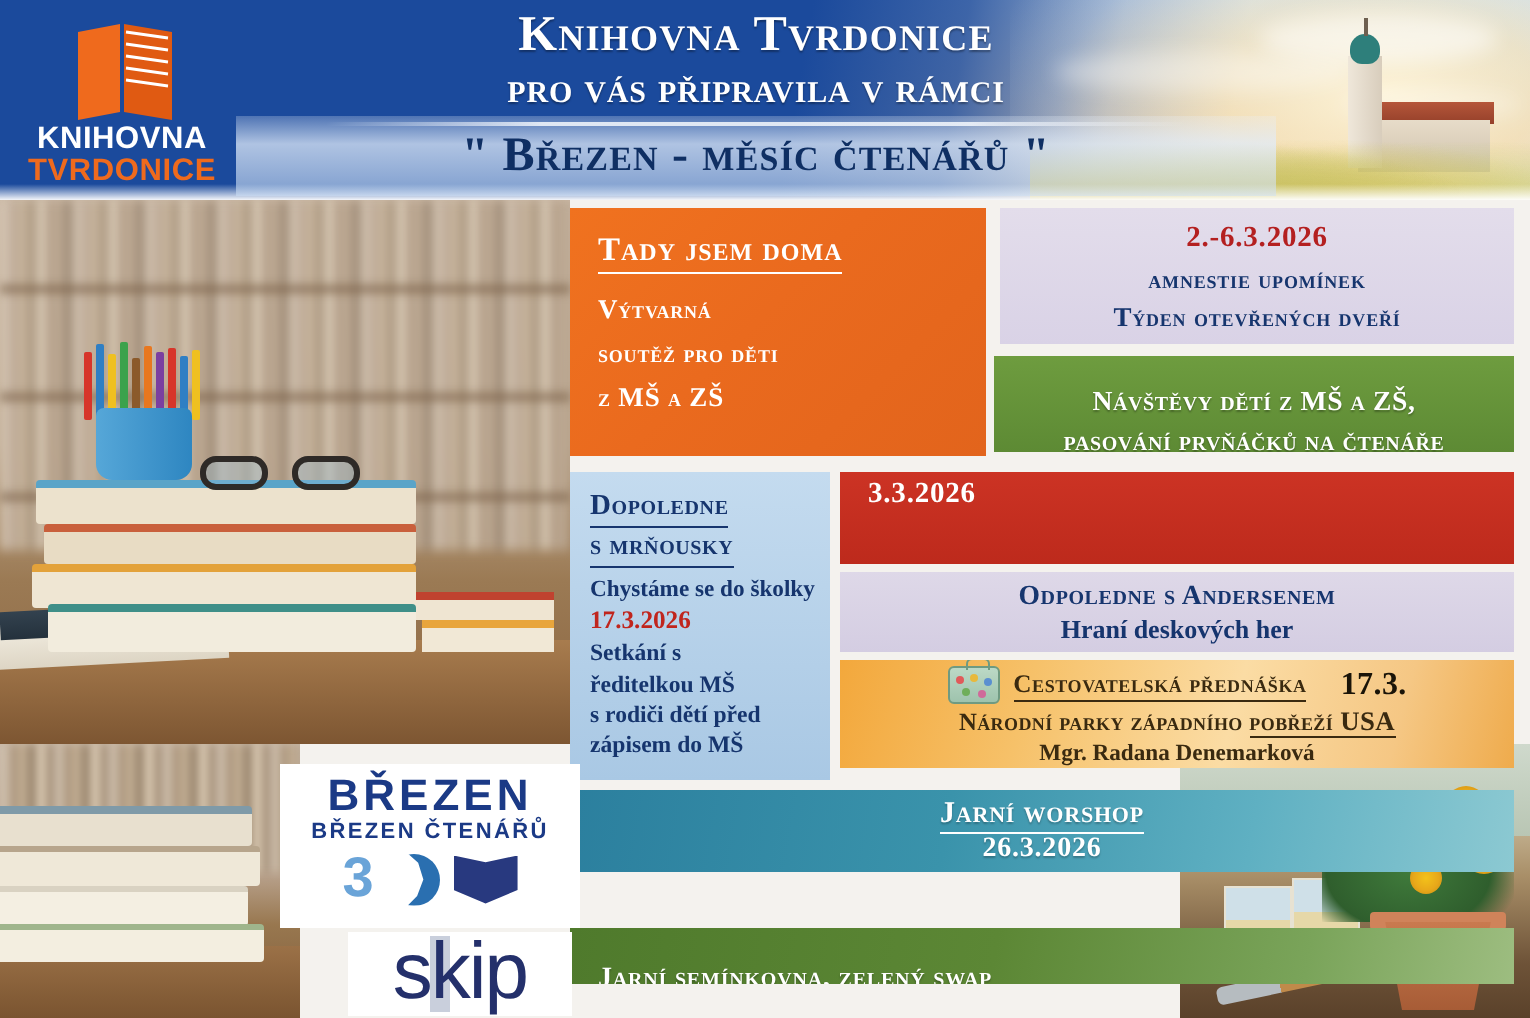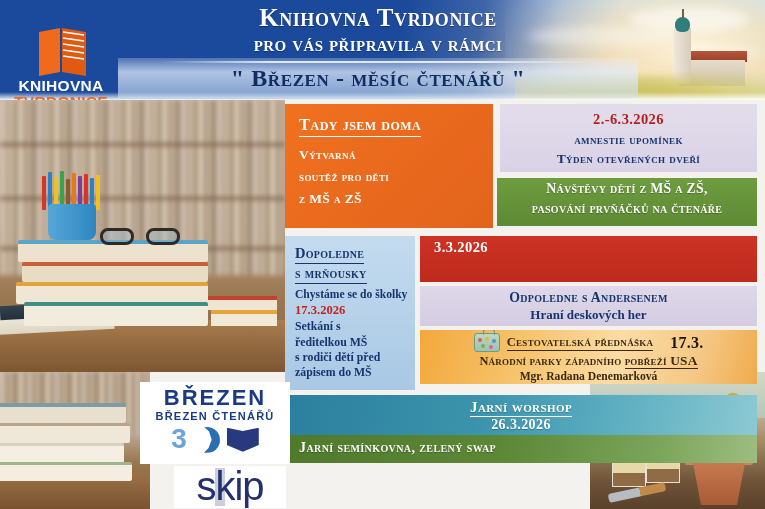--- a/index.html
+++ b/index.html
@@ -64,21 +64,21 @@
       radial-gradient(ellipse at 58% 100%, #d9c35c 0%, rgba(217,195,92,0) 60%),
       radial-gradient(ellipse at 86% 100%, #c9d07a 0%, rgba(201,208,122,0) 58%);
     opacity: .9;
   }
   .header-fade {
     position: absolute; left: 0; bottom: 0; width: 765px; height: 8px;
     background: linear-gradient(180deg, rgba(255,255,255,0), rgba(255,255,255,.95));
   }
 
   
-  .logo { position: absolute; left: 10px; top: 20px; width: 102px; height: 92px; }
+  .logo { position: absolute; left: 10px; top: 4px; width: 102px; height: 92px; }
   .logo-book { position: absolute; left: 26px; top: 6px; width: 54px; height: 52px; }
   .logo-title {
     position: absolute; left: 0; top: 58px; width: 102px; text-align: center;
     font-family: "Liberation Sans", sans-serif; font-weight: bold;
     font-size: 15.5px; letter-spacing: .3px; color: #ffffff; line-height: 1.02;
   }
   .logo-sub {
     position: absolute; left: 0; top: 74px; width: 102px; text-align: center;
     font-family: "Liberation Sans", sans-serif; font-weight: bold;
     font-size: 15.5px; letter-spacing: .3px; color: #ef6a1d; line-height: 1.02;
@@ -245,21 +245,21 @@
   .lav-date { font-size: 14.5px; font-weight: bold; color: #b42020; letter-spacing: .4px; margin-bottom: 2px; }
   .lav-l {
     font-size: 13.5px; font-weight: bold; color: #16356e;
     font-variant: small-caps; letter-spacing: .4px; line-height: 1.42;
   }
 
   
   .box-green1 {
     left: 497px; top: 178px; width: 260px; height: 48px;
     background: linear-gradient(180deg,#6e9c3f,#5d8a34);
-    text-align: center; padding-top: 1px;
+    text-align: center; padding-top: 13px;
   }
   .grn-l {
     font-size: 13.8px; font-weight: bold; color: #ffffff;
     font-variant: small-caps; letter-spacing: .3px; line-height: 1.42;
     text-shadow: 0 1px 1px rgba(0,0,0,.3);
   }
 
   
   .box-blue {
     left: 285px; top: 236px; width: 130px; height: 154px;
@@ -333,23 +333,23 @@
   }
   .teal-h {
     font-size: 15px; font-weight: bold; color: #ffffff; font-variant: small-caps;
     letter-spacing: .4px; border-bottom: 1.5px solid #fff; display: inline-block;
     text-shadow: 0 1px 1px rgba(0,0,0,.25);
   }
   .teal-date { font-size: 14px; font-weight: bold; color: #ffffff; letter-spacing: .4px; text-shadow: 0 1px 1px rgba(0,0,0,.25); }
 
   
   .box-green2 {
-    left: 285px; top: 435px; width: 472px; height: 28px;
+    left: 285px; top: 464px; width: 472px; height: 28px;
     background: linear-gradient(100deg,#4f7a2c 0%, #5c8735 45%, #7aa45a 78%, #9dbd80 100%);
-    padding: 3px 0 0 14px;
+    padding: 16px 0 0 14px;
   }
   .grn2-l {
     font-size: 14px; font-weight: bold; color: #ffffff; font-variant: small-caps;
     letter-spacing: .4px; text-shadow: 0 1px 1px rgba(0,0,0,.3);
   }
 
   
   .brezen-card {
     position: absolute; left: 140px; top: 382px; width: 150px; height: 82px;
     background: #ffffff; text-align: center; padding-top: 5px;

